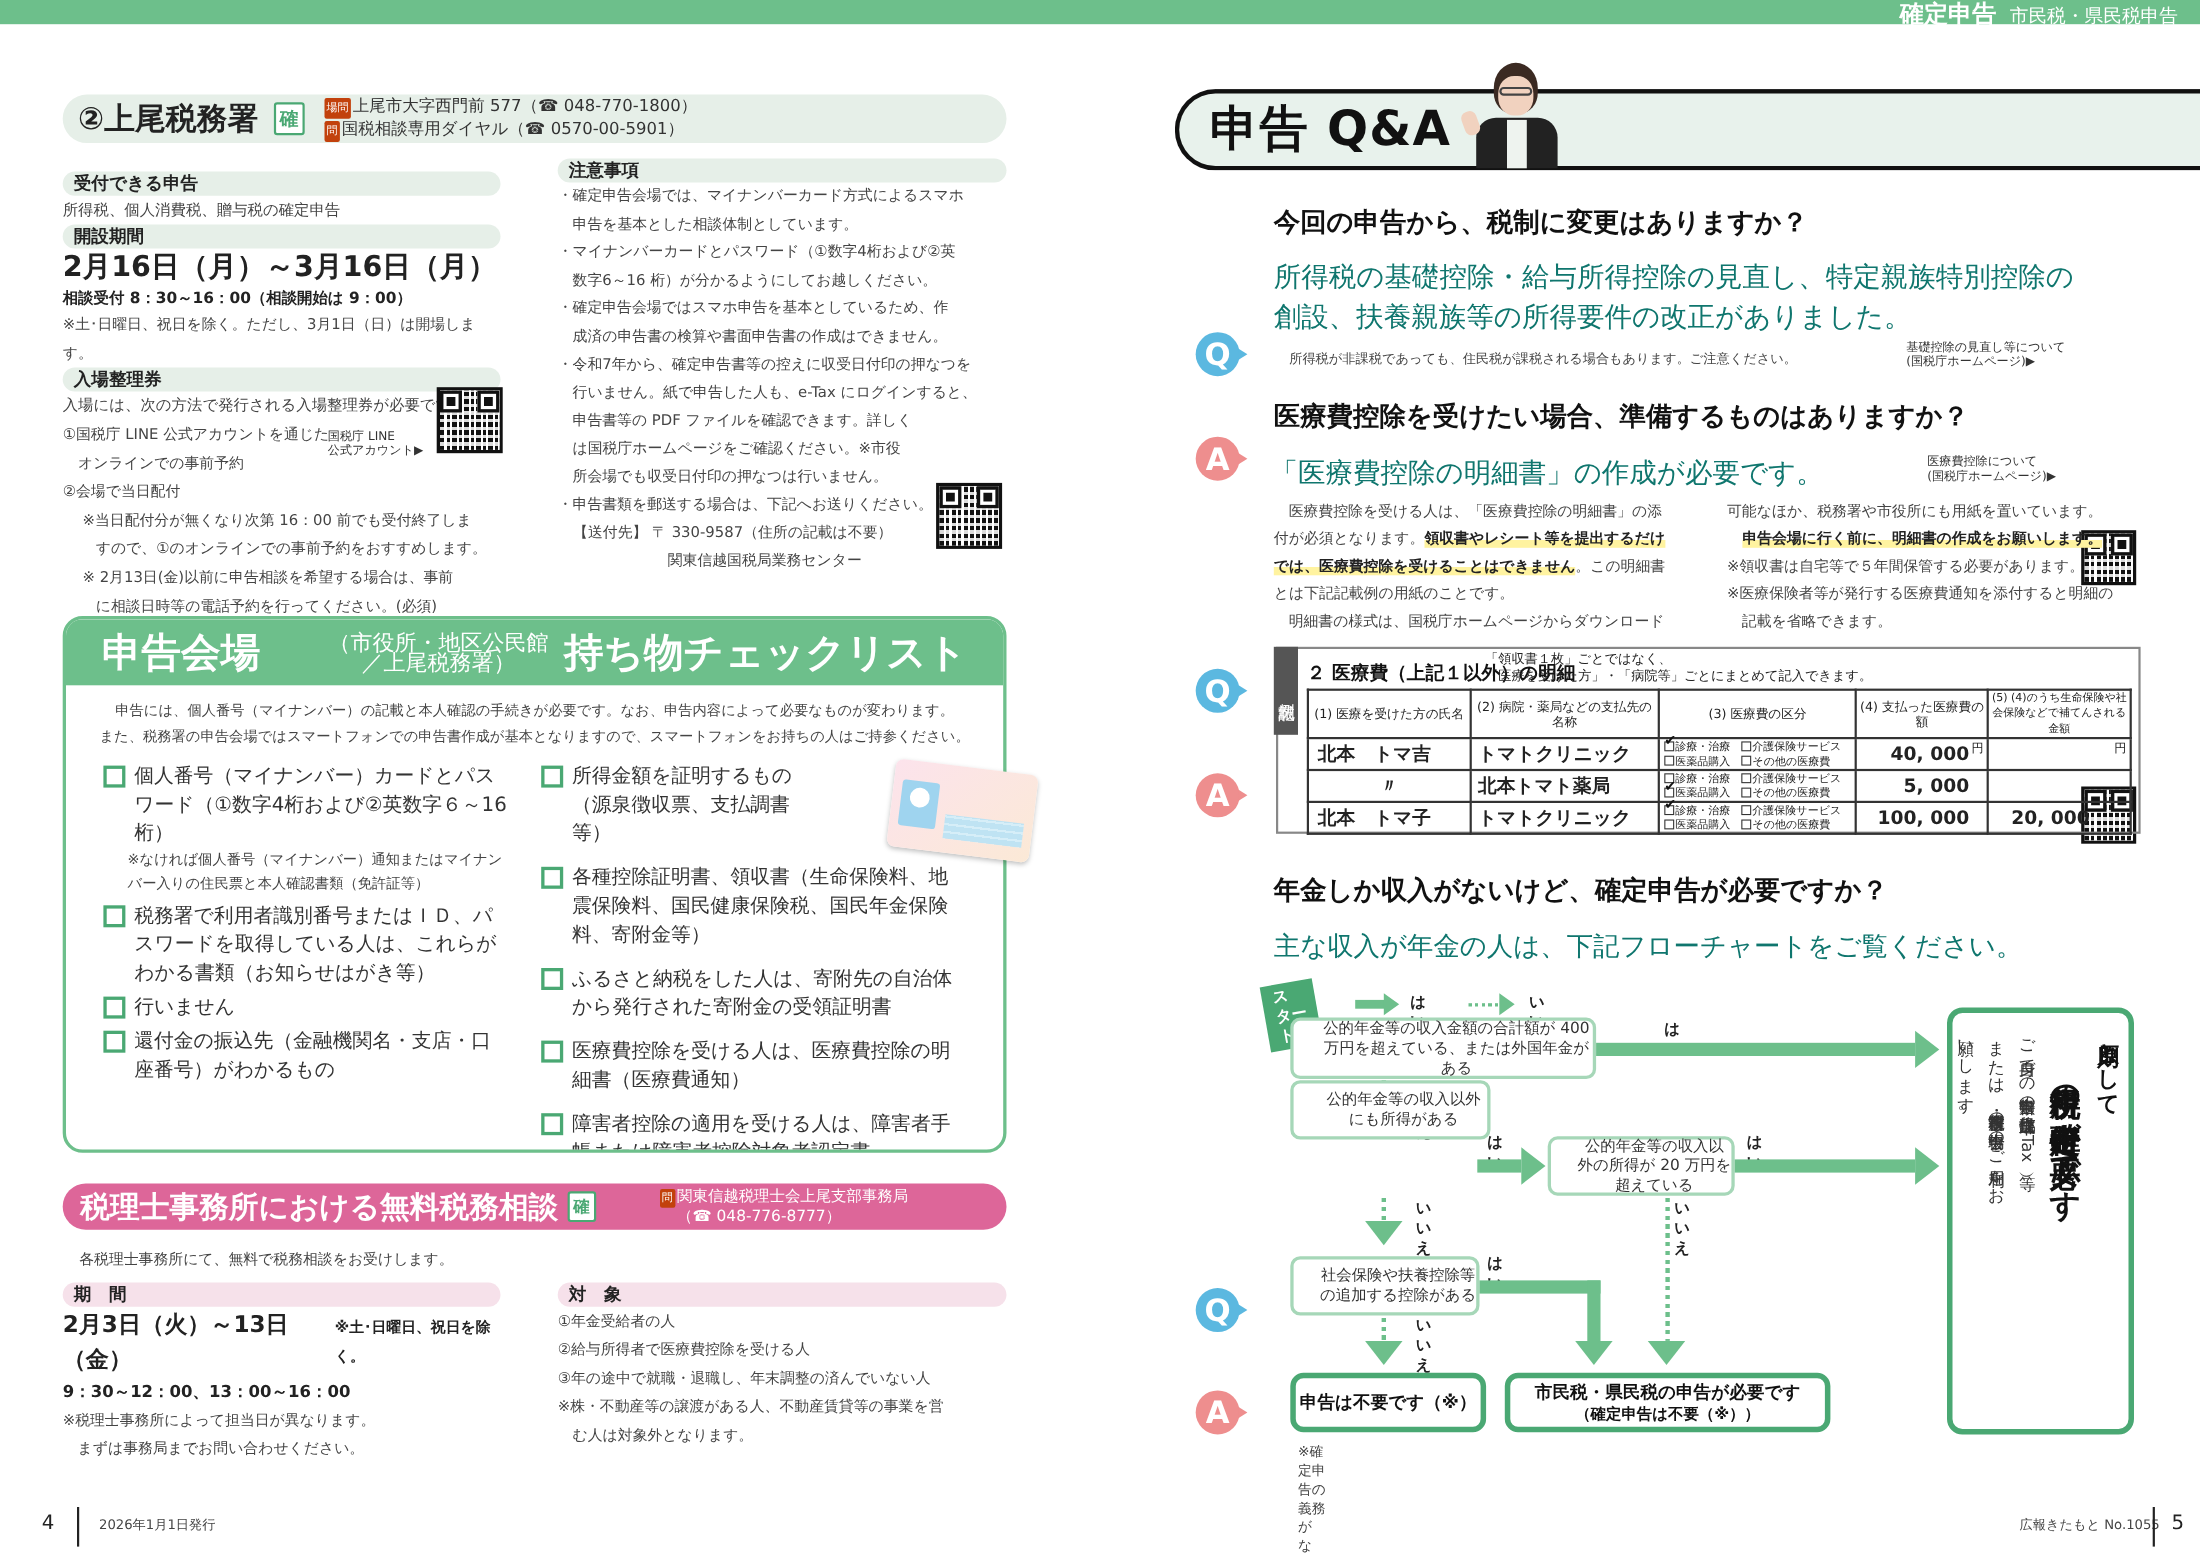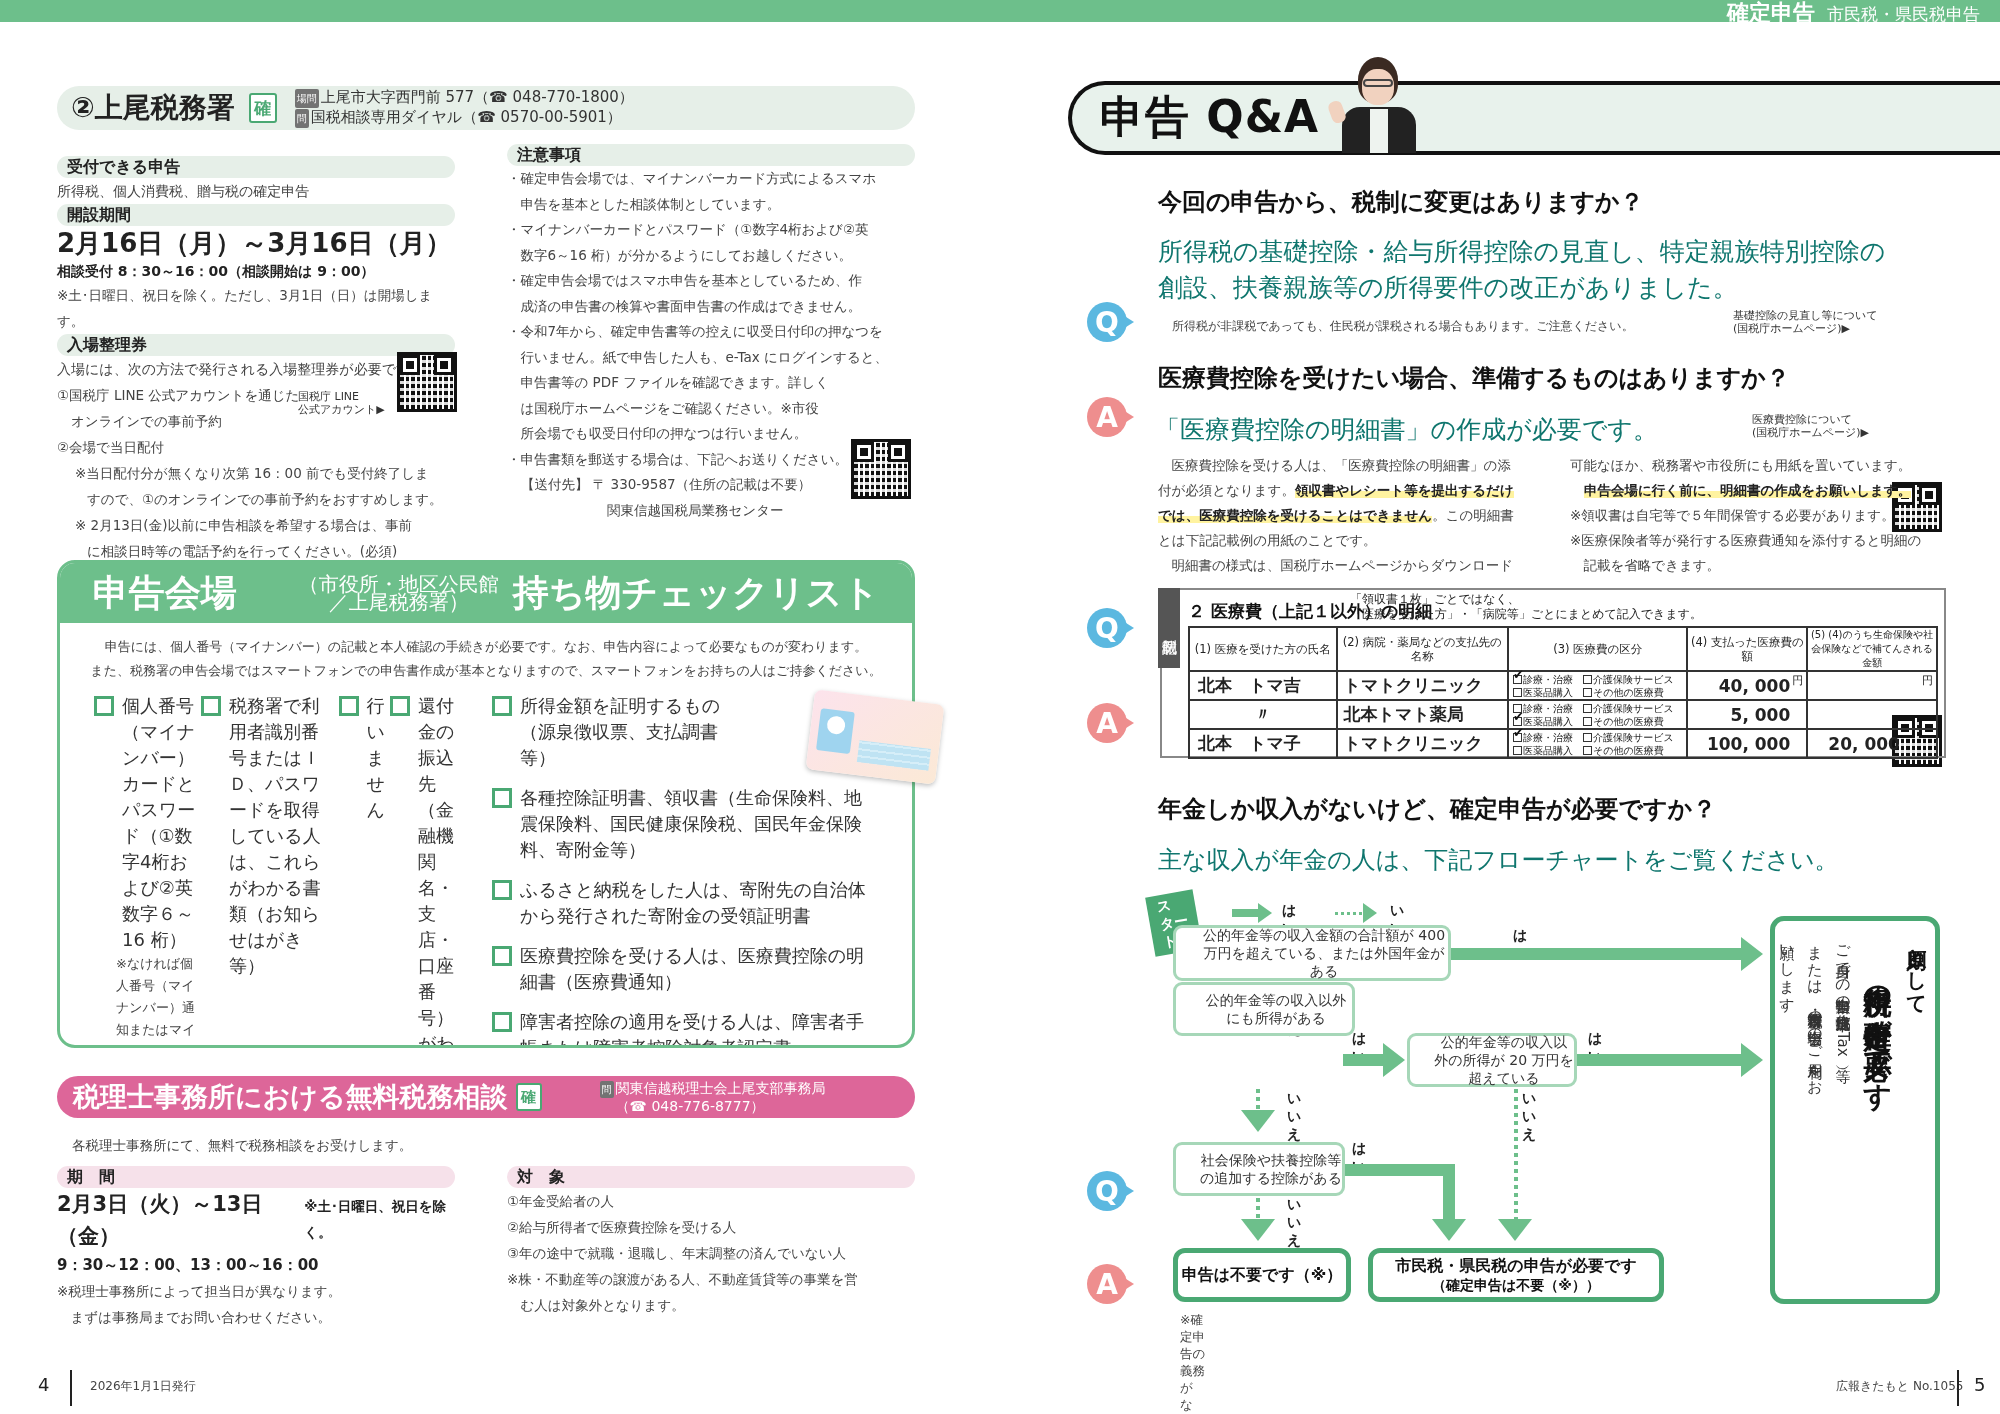--- a/index.html
+++ b/index.html
@@ -7,21 +7,21 @@
   .abs { position: absolute; }
   .topbar { left: 0; top: 0; width: 2000px; height: 22px; background: #6dbf8b; }
   .topbar-title { right: 20px; top: -2px; color: #fff; font-weight: bold; font-size: 22px; display: flex; align-items: baseline; gap: 12px; }
   .topbar-title .sub { font-size: 17px; font-weight: normal; }
 
   
   .office-header { left: 57px; top: 86px; width: 858px; height: 44px; background: #e6efe8; border-radius: 22px; display: flex; align-items: center; padding-left: 14px; }
   .office-title { font-size: 28px; font-weight: bold; color: #222; margin-right: 14px; }
   .kaku-badge { display: inline-flex; align-items: center; justify-content: center; width: 28px; height: 30px; border: 2px solid #4aa873; color: #4aa873; background: #fff; font-size: 17px; font-weight: bold; border-radius: 3px; margin-right: 18px; }
   .office-info { font-size: 15px; line-height: 19px; color: #333; }
-  .mini-badge { display: inline-block; background: #737373; color: #fff; font-size: 10px; padding: 0 2px; margin-right: 2px; border-radius: 2px; }
+  .mini-badge { display: inline-block; background: #c2410c; color: #fff; font-size: 10px; padding: 0 2px; margin-right: 2px; border-radius: 2px; }
 
   .sec-bar { height: 22px; background: #e6efe8; border-radius: 11px; font-weight: bold; font-size: 16px; color: #222; padding-left: 10px; line-height: 22px; }
   .sec-bar.pink { background: #f6e1ea; }
   .txt { font-size: 14px; line-height: 26px; color: #444; }
   .txt-s { font-size: 13.5px; line-height: 26px; color: #444; }
   .bigdate { font-size: 26px; font-weight: bold; color: #222; }
 
   .qr { background:
       repeating-linear-gradient(90deg, #111 0 3px, #fff 3px 6px),
       #111; border: 3px solid #111; position: relative; }
@@ -180,21 +180,21 @@
       <div>（市役所・地区公民館</div>
       <div>／上尾税務署）</div>
     </span>
     <span class="h1">持ち物チェックリスト</span>
   </div>
   <div class="checklist-intro">
     <div>申告には、個人番号（マイナンバー）の記載と本人確認の手続きが必要です。なお、申告内容によって必要なものが変わります。</div>
     <div>また、税務署の申告会場ではスマートフォンでの申告書作成が基本となりますので、スマートフォンをお持ちの人はご持参ください。</div>
   </div>
   <div style="display:flex; padding:10px 0 0 34px; gap:28px;">
-    <div style="width:370px; display:flex; flex-direction:row; gap:5px;">
+    <div style="width:370px; display:flex; flex-direction:column; gap:5px;">
       <div>
         <div class="check-item">
             <span class="cbox"></span>
             <span>個人番号（マイナンバー）カードとパスワード（①数字4桁および②英数字６～16 桁）</span>
           </div>
         <div class="check-note">※なければ個人番号（マイナンバー）通知またはマイナンバー入りの住民票と本人確認書類（免許証等）</div>
       </div>
       <div class="check-item">
           <span class="cbox"></span>
           <span>税務署で利用者識別番号またはＩＤ、パスワードを取得している人は、これらがわかる書類（お知らせはがき等）</span>

